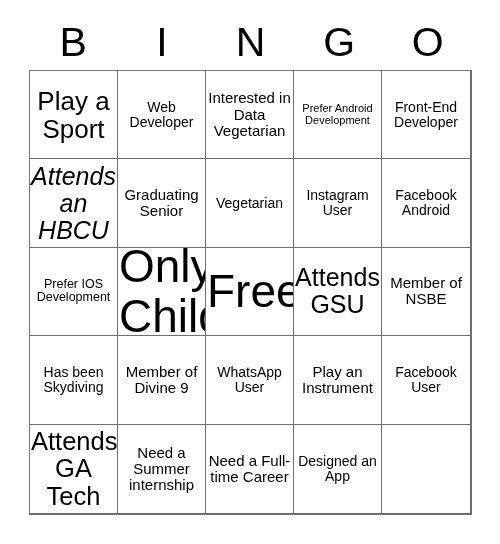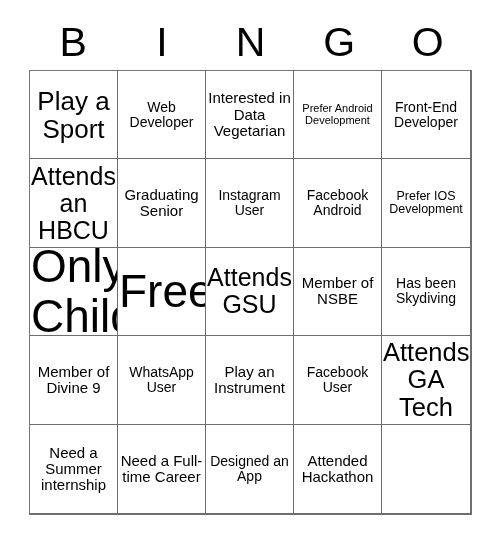--- a/index.html
+++ b/index.html
@@ -129,24 +129,27 @@
       <div class="cell fs-sm">
         <span class="cell-text">Interested in Data Vegetarian</span>
       </div>
       <div class="cell fs-xxs">
         <span class="cell-text">Prefer Android Development</span>
       </div>
       <div class="cell fs-md">
         <span class="cell-text">Front-End Developer</span>
       </div>
       <div class="cell fs-xl">
-        <span class="cell-text" style="font-size: 25px;">Attends an HBCU</span>
+        <span class="cell-text" style="font-size: 25px; font-style: italic;">Attends an HBCU</span>
       </div>
       <div class="cell fs-sm">
         <span class="cell-text">Graduating Senior</span>
+      </div>
+      <div class="cell fs-md">
+        <span class="cell-text">Vegetarian</span>
       </div>
       <div class="cell fs-md">
         <span class="cell-text">Instagram User</span>
       </div>
       <div class="cell fs-md">
         <span class="cell-text">Facebook Android</span>
       </div>
       <div class="cell fs-xs">
         <span class="cell-text">Prefer IOS Development</span>
       </div>
@@ -182,18 +185,15 @@
       </div>
       <div class="cell fs-sm">
         <span class="cell-text">Need a Summer internship</span>
       </div>
       <div class="cell fs-lg">
         <span class="cell-text">Need a Full-time Career</span>
       </div>
       <div class="cell fs-md">
         <span class="cell-text">Designed an App</span>
       </div>
-      <div class="cell fs-sm">
-        <span class="cell-text">Attended Hackathon</span>
-      </div>
     </div>
 
 </div>
 
 </body></html>

